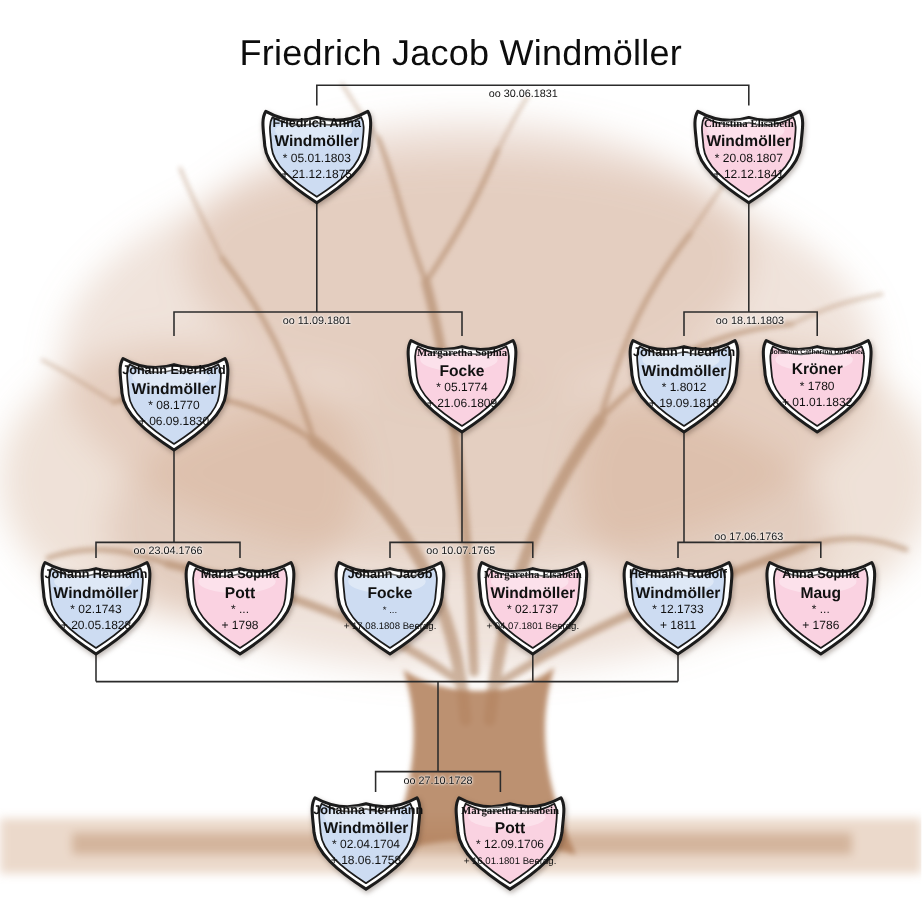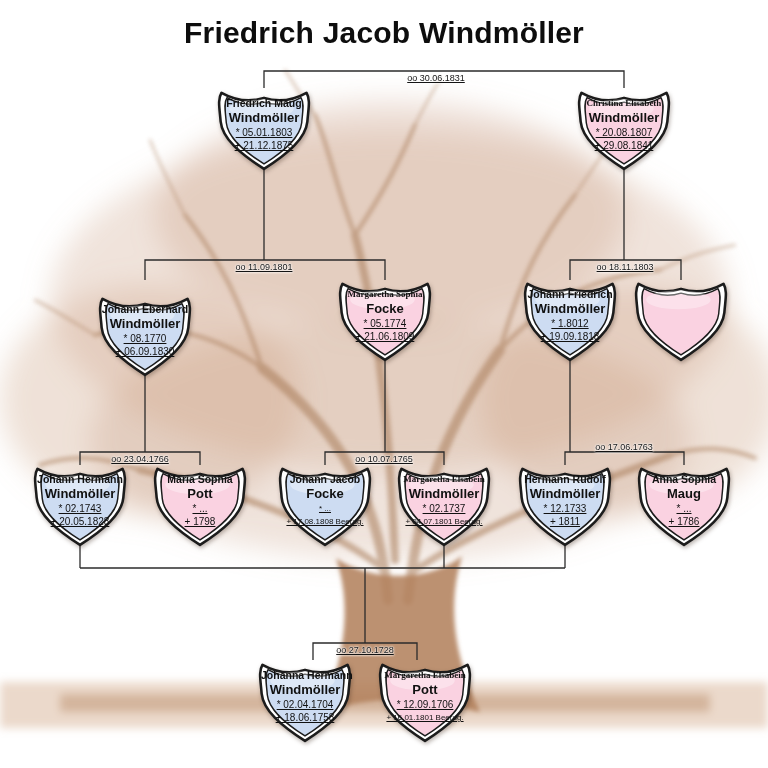--- a/index.html
+++ b/index.html
@@ -2,49 +2,48 @@
 <html style="--male: #cddcf2; --female: #fad2e1; --outline: #1c1c1c; --line: #2b2b2b; --tree: #b3825f; --tree-light: #cda387;"><head>
 <meta charset="utf-8">
 <style>
   html,body{margin:0;padding:0;background:#fff;}
   .stage{
     position:relative;width:768px;height:768px;overflow:hidden;background:#ffffff;
     font-family:"Liberation Sans",sans-serif;color:#111;
   }
   
   .page-title{
-    position:absolute;top:16px;left:0;width:100%;text-align:center;
-    font-size:30px;font-weight:700;letter-spacing:.2px;color:#0d0d0d;
+    position:absolute;top:28px;left:0;width:100%;text-align:center;
+    font-size:30px;font-weight:400;letter-spacing:.2px;color:#0d0d0d;
   }
   
   .tree-bg{position:absolute;left:0;top:0;z-index:0;}
   
   .connectors{position:absolute;left:0;top:0;z-index:2;}
   .connectors path{fill:none;stroke:var(--line,#2b2b2b);stroke-width:1.3px;}
   
   .mlabel{
     position:absolute;z-index:3;transform:translateX(-50%);
     font-size:9px;font-weight:400;white-space:nowrap;color:#141414;
     text-shadow:0 0 3px #fff,0 0 2px #fff,0 0 1px #fff;
-    text-decoration:underline;
   }
   
   .shield{position:absolute;width:102px;height:88px;z-index:4;cursor:pointer;}
   .shield svg.shape{position:absolute;inset:0;width:100%;height:100%;
     filter:drop-shadow(1px 2px 2px rgba(60,40,30,.35));}
   .shield.male{--fill:var(--male,#cddcf2);}
   .shield.female{--fill:var(--female,#fad2e1);}
   .shield-text{
     position:absolute;left:7px;right:7px;top:11px;text-align:center;line-height:1;
   }
   .given{font-size:10.5px;font-weight:700;line-height:13px;white-space:nowrap;}
   .given.sm{font-size:9px;font-family:Liberation Serif, serif;}
   .given.xs{font-size:5.8px;font-weight:700;line-height:12px;}
   .surname{font-size:13px;font-weight:700;line-height:16px;white-space:nowrap;}
-  .vital{font-size:10px;font-weight:400;line-height:13px;white-space:nowrap;text-decoration:underline;}
+  .vital{font-size:10px;font-weight:400;line-height:13px;white-space:nowrap;}
   .vital.sm{font-size:8px;}
   .hidden-defs{position:absolute;width:0;height:0;overflow:hidden;}
 </style>
 </head>
 <body>
 
 <div class="stage">
 
   <svg class="hidden-defs" aria-hidden="true">
     <symbol id="shield-sym" viewBox="0 0 120 104" preserveAspectRatio="none">
@@ -131,35 +130,35 @@
   <div class="mlabel" style="left:140px;top:454px">oo 23.04.1766</div>
   <div class="mlabel" style="left:384px;top:454px">oo 10.07.1765</div>
   <div class="mlabel" style="left:624px;top:442px">oo 17.06.1763</div>
   <div class="mlabel" style="left:365px;top:645px">oo 27.10.1728</div>
 
   <div class="shield male" style="left:213px;top:86px">
     <svg class="shape" viewBox="0 0 120 104" preserveAspectRatio="none">
         <use href="#shield-sym"></use>
       </svg>
     <div class="shield-text">
-      <div class="given">Friedrich Maug</div>
+      <div class="given">Friedrich Anna</div>
       <div class="surname">Windmöller</div>
       <div class="vital">* 05.01.1803</div>
       <div class="vital">+ 21.12.1875</div>
     </div>
   </div>
   <div class="shield female" style="left:573px;top:86px">
     <svg class="shape" viewBox="0 0 120 104" preserveAspectRatio="none">
         <use href="#shield-sym"></use>
       </svg>
     <div class="shield-text">
       <div class="given sm">Christina Elisabeth</div>
       <div class="surname">Windmöller</div>
       <div class="vital">* 20.08.1807</div>
-      <div class="vital">+ 29.08.1841</div>
+      <div class="vital">+ 12.12.1841</div>
     </div>
   </div>
 
   <div class="shield male" style="left:94px;top:292px">
     <svg class="shape" viewBox="0 0 120 104" preserveAspectRatio="none">
         <use href="#shield-sym"></use>
       </svg>
     <div class="shield-text">
       <div class="given">Johann Eberhard</div>
       <div class="surname">Windmöller</div>
@@ -186,20 +185,26 @@
       <div class="given">Johann Friedrich</div>
       <div class="surname">Windmöller</div>
       <div class="vital">* 1.8012</div>
       <div class="vital">+ 19.09.1818</div>
     </div>
   </div>
   <div class="shield female" style="left:630px;top:277px">
     <svg class="shape" viewBox="0 0 120 104" preserveAspectRatio="none">
         <use href="#shield-sym"></use>
       </svg>
+    <div class="shield-text">
+      <div class="given xs">Johanna Catharina Dorothea</div>
+      <div class="surname">Kröner</div>
+      <div class="vital">* 1780</div>
+      <div class="vital">+ 01.01.1832</div>
+    </div>
   </div>
 
   <div class="shield male" style="left:29px;top:462px">
     <svg class="shape" viewBox="0 0 120 104" preserveAspectRatio="none">
         <use href="#shield-sym"></use>
       </svg>
     <div class="shield-text">
       <div class="given">Johann Hermann</div>
       <div class="surname">Windmöller</div>
       <div class="vital">* 02.1743</div>

